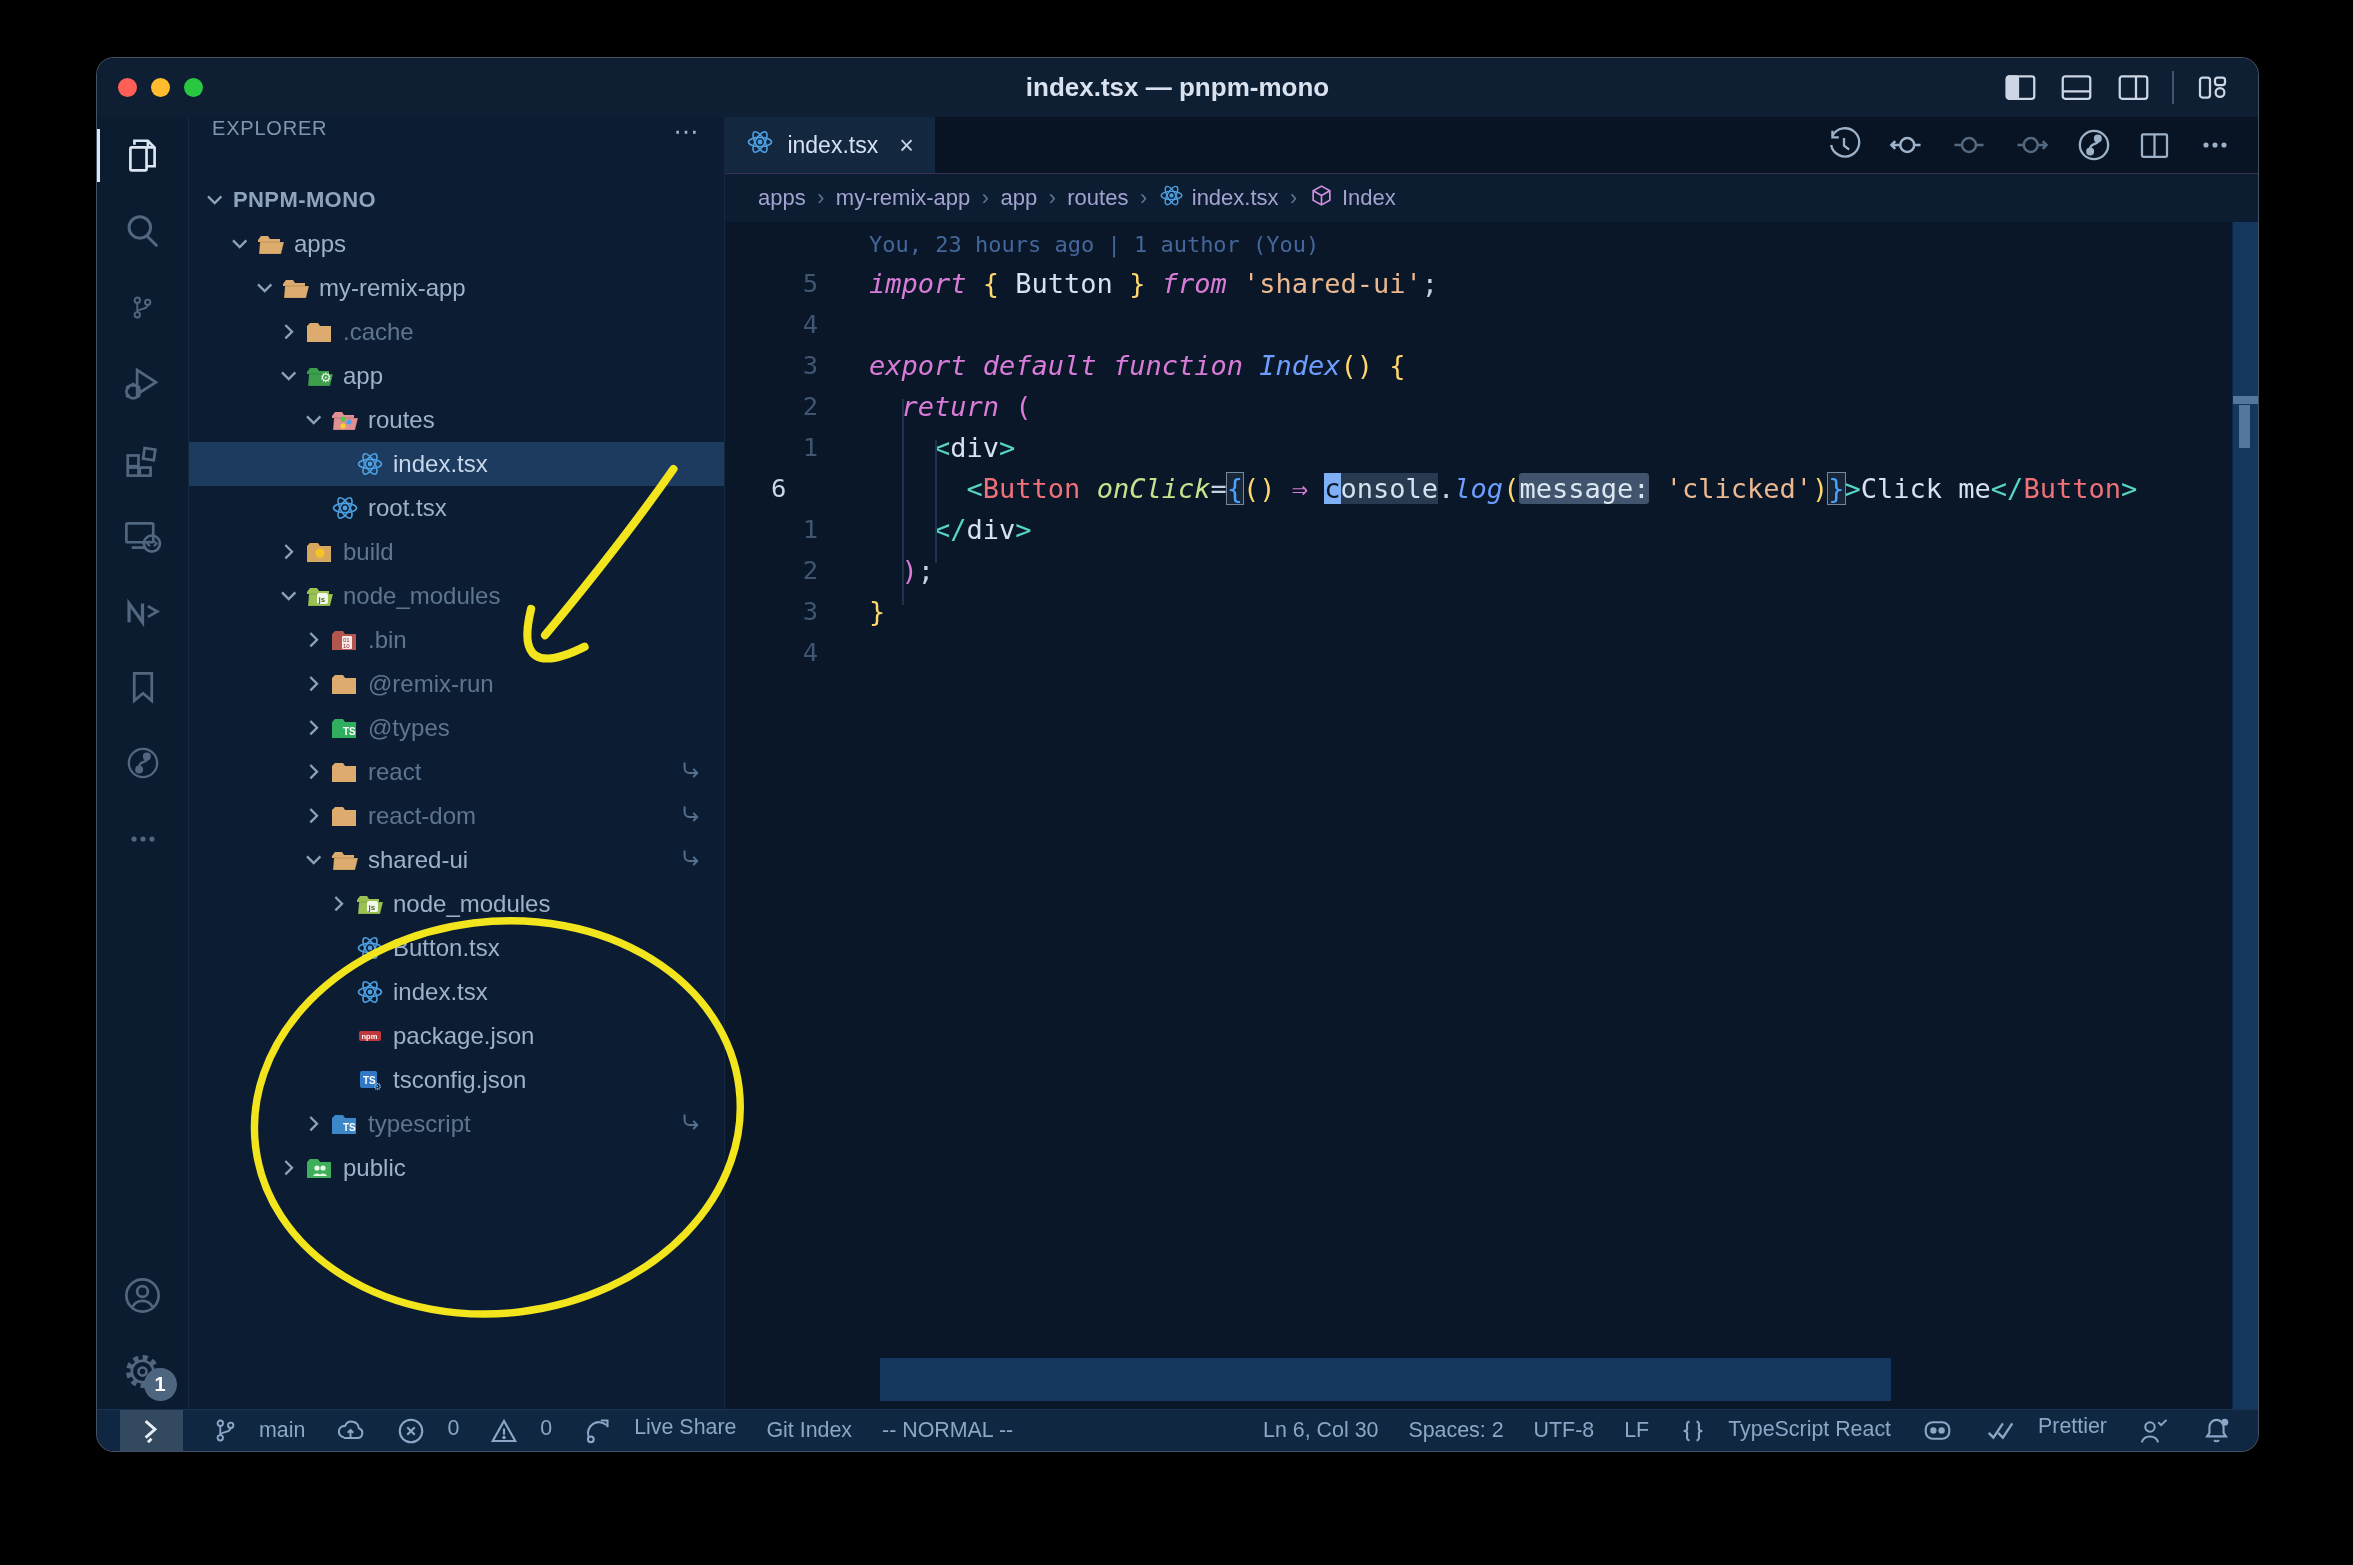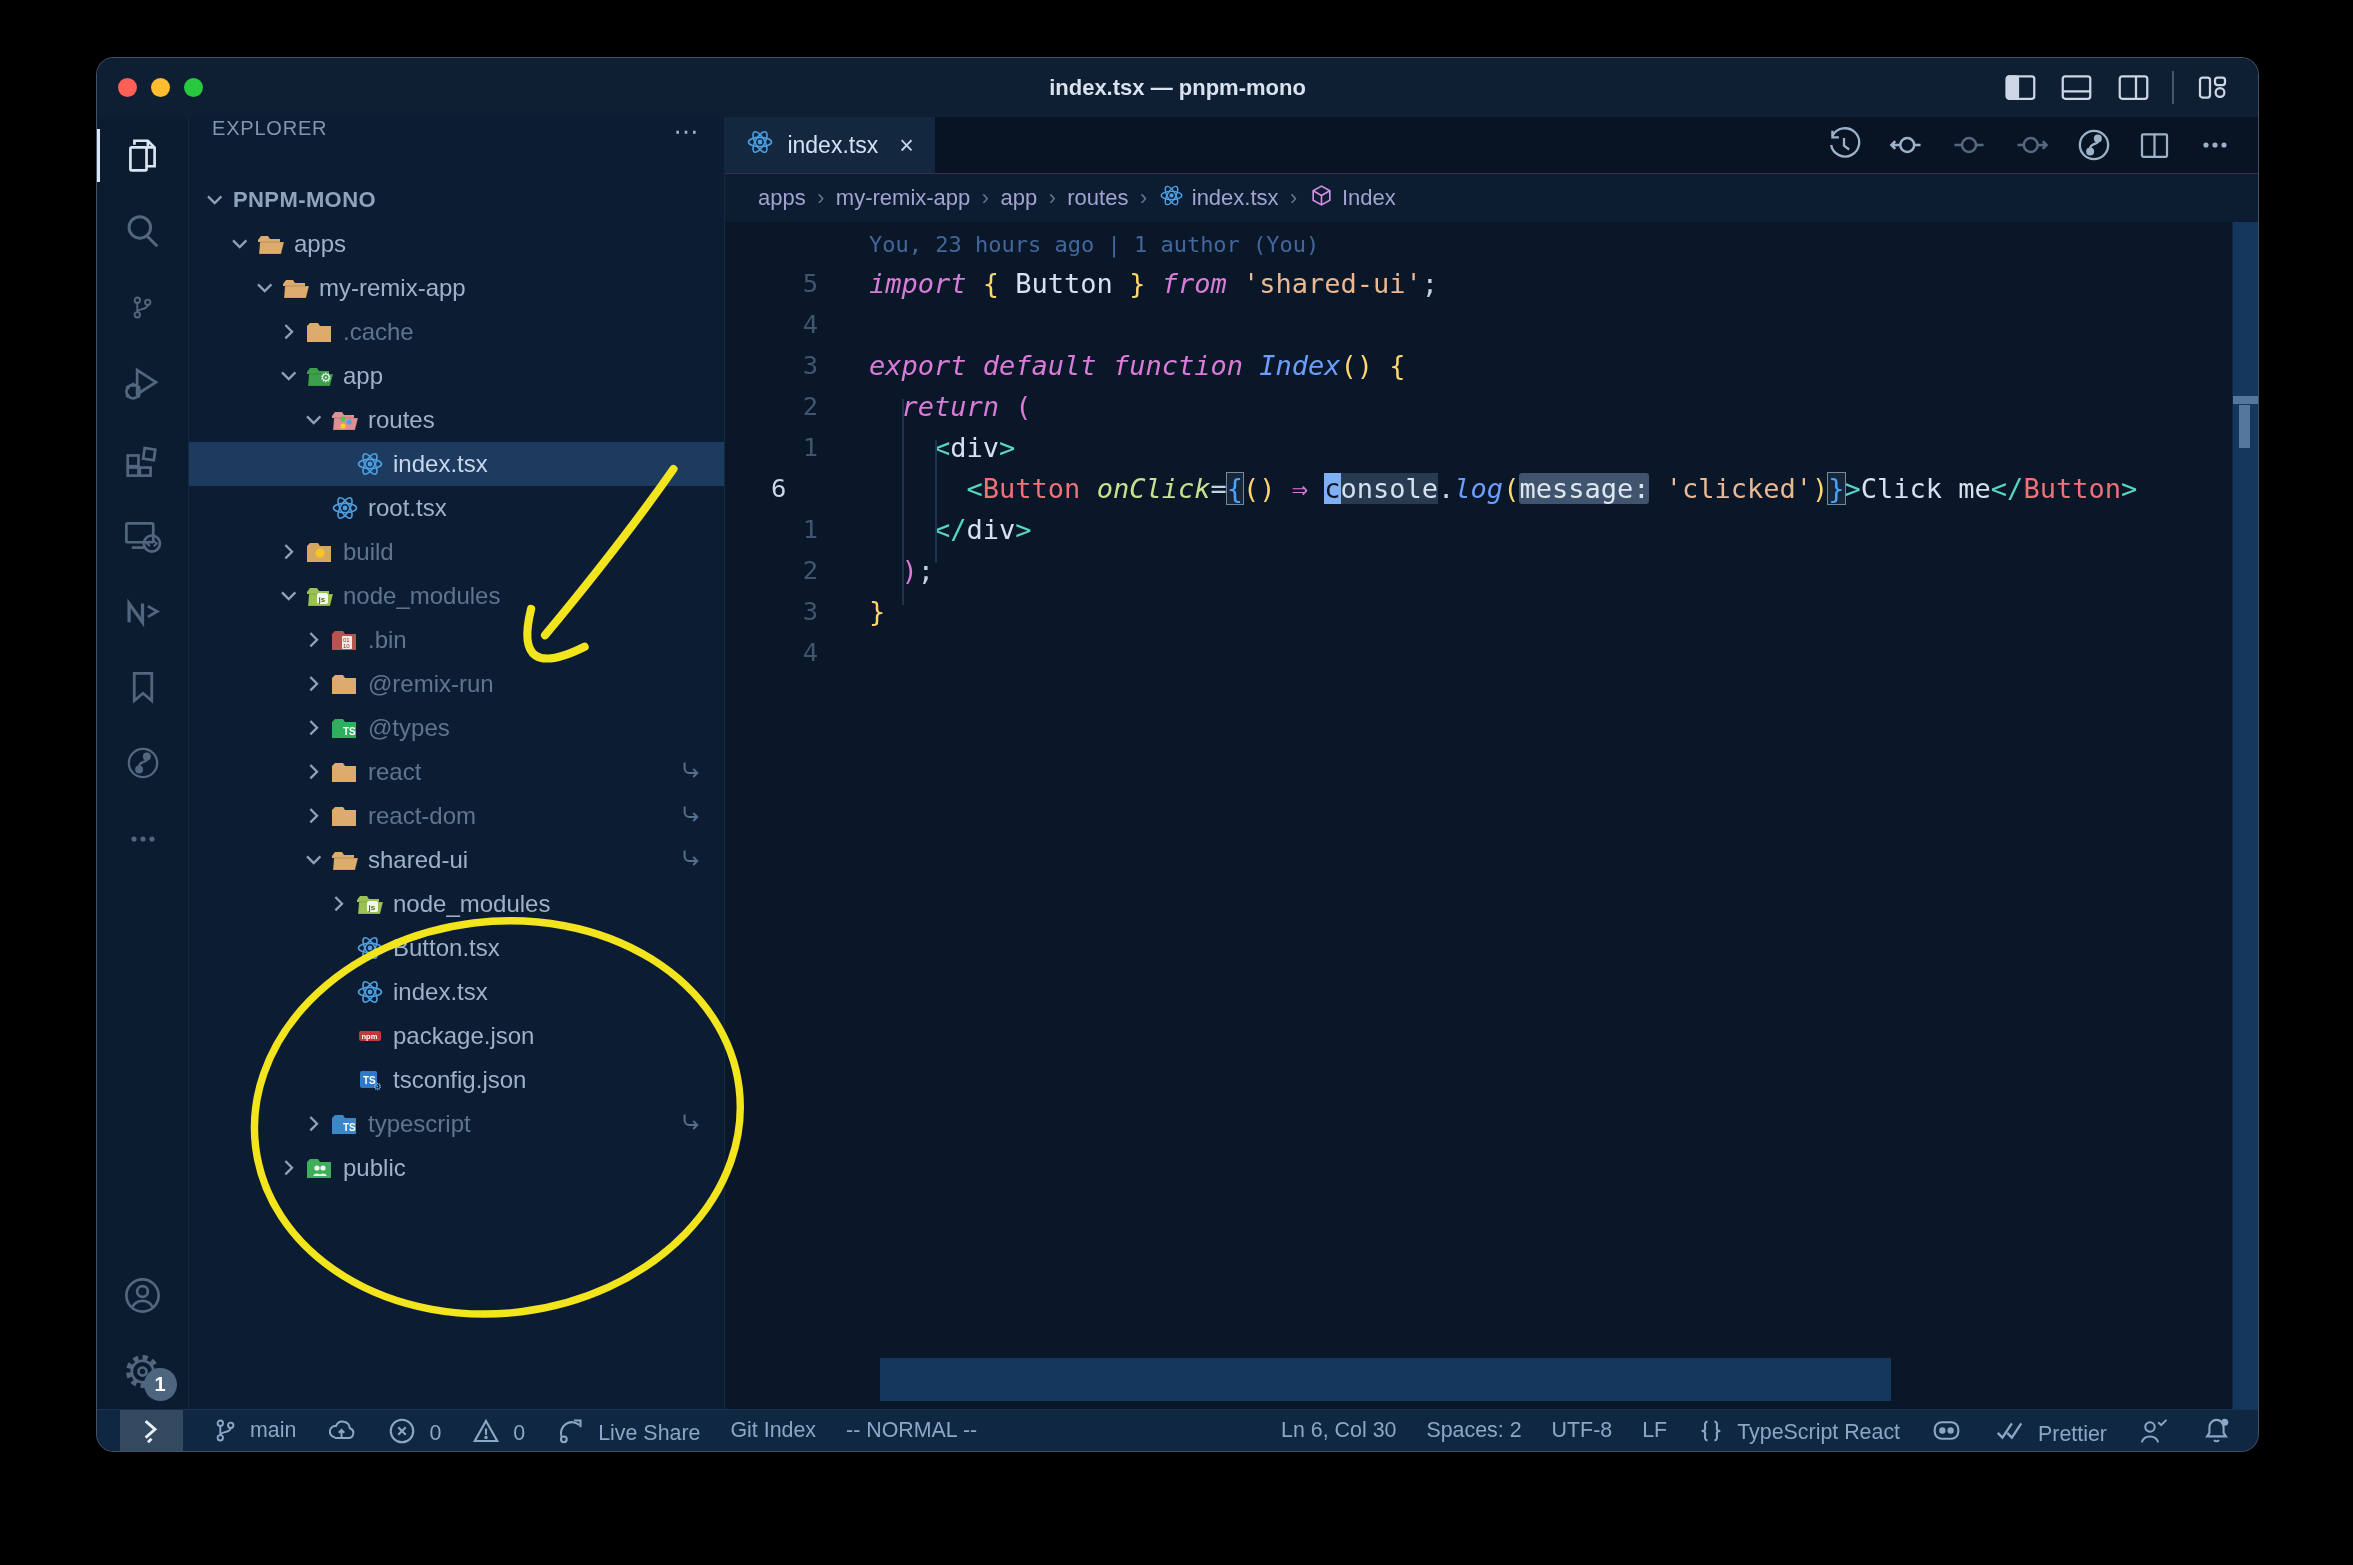--- a/index.html
+++ b/index.html
@@ -6,21 +6,21 @@
   #canvas{position:relative;width:2354px;height:1565px;background:#000;overflow:hidden;
           font-family:"Liberation Sans",sans-serif;-webkit-font-smoothing:antialiased;}
   
   #window{position:absolute;left:96px;top:57px;width:2161px;height:1393px;
           background:#0b1a2e;border-radius:18px;border:1.2px solid rgba(160,170,185,.38);
           overflow:hidden;display:flex;flex-direction:column;}
   
   .titlebar{height:59px;background:#0e1e33;display:flex;align-items:center;flex:0 0 auto;position:relative;}
   .lights{display:flex;gap:14px;padding-left:21.4px;}
   .light{width:19px;height:19px;border-radius:50%;}
-  .title{position:absolute;left:0;right:0;text-align:center;color:#d9e2ee;font-size:22px;font-weight:600;pointer-events:none;}
+  .title{position:absolute;left:0;right:0;text-align:center;color:#d9e2ee;font-size:26px;font-weight:600;pointer-events:none;}
   .tb-icons{margin-left:auto;display:flex;align-items:center;gap:21.4px;padding-right:28px;z-index:2;}
   .tb-icons .sep{width:1.6px;height:33px;background:#45546a;}
   .icon-btn svg{display:block;}
   
   .mainrow{flex:1 1 auto;display:flex;min-height:0;}
   
   .activitybar{width:91px;background:#0c1c30;border-right:0.8px solid #15283e;display:flex;flex-direction:column;align-items:center;flex:0 0 auto;}
   .act-item{width:91px;height:76px;display:flex;align-items:center;justify-content:center;color:#51677f;position:relative;}
   .act-item.active{color:#dbe6f2;}
   .act-item.active::before{content:"";position:absolute;left:0;top:11.5px;bottom:11.5px;width:2.5px;background:#dbe6f2;}
@@ -87,21 +87,21 @@
   .vscroll .mark-cap{position:absolute;left:0;right:0;top:174px;height:8.2px;background:#55779d;}
   .vscroll .mark-stem{position:absolute;left:5.8px;width:11.5px;top:183px;height:43px;background:#55779d;}
   .hscroll{position:absolute;left:155px;width:1011px;bottom:8.2px;height:43px;background:#16375d;}
   
   .statusbar{height:41px;background:#102741;border-top:0.8px solid #1b3152;display:flex;align-items:center;
              color:#8ba6c6;font-size:21.4px;flex:0 0 auto;}
   .remotebox{width:63px;height:41px;background:#33495f;display:flex;align-items:center;justify-content:center;color:#e8eef5;flex:0 0 auto;}
   .sb-left,.sb-right{display:flex;align-items:center;gap:30px;}
   .sb-left{padding-left:23px;}
   .sb-right{margin-left:auto;padding-right:25px;}
-  .sb-item{display:flex;align-items:flex-end;gap:12px;white-space:nowrap;}
+  .sb-item{display:flex;align-items:flex-start;gap:21px;white-space:nowrap;}
   
   #annotations{position:absolute;left:0;top:0;pointer-events:none;}
 </style>
 </head>
 <body>
 
 <div id="canvas">
   <div id="window">
 
     <div class="titlebar">

